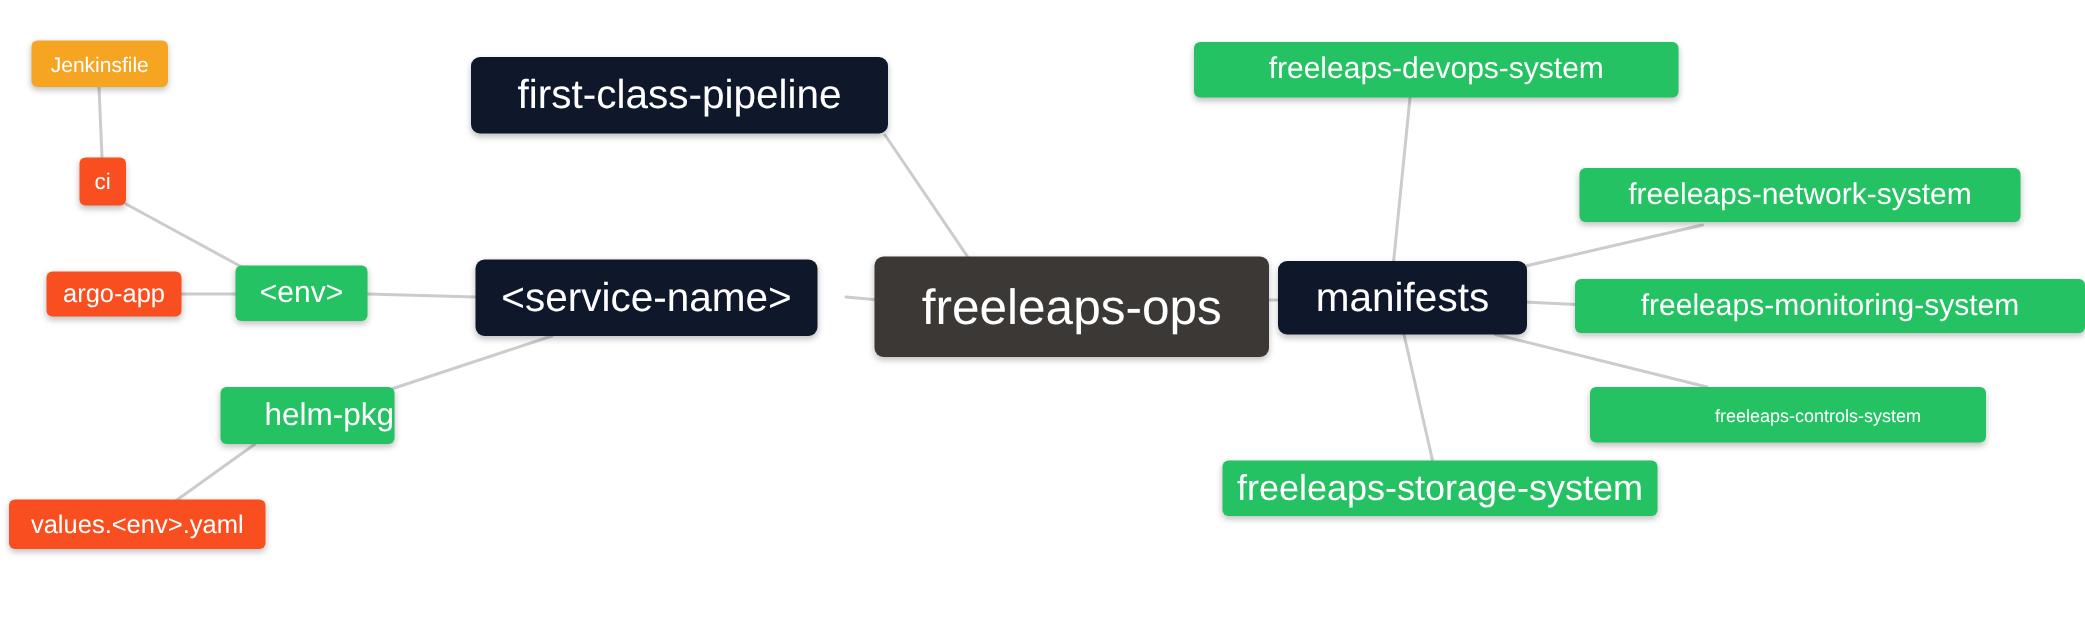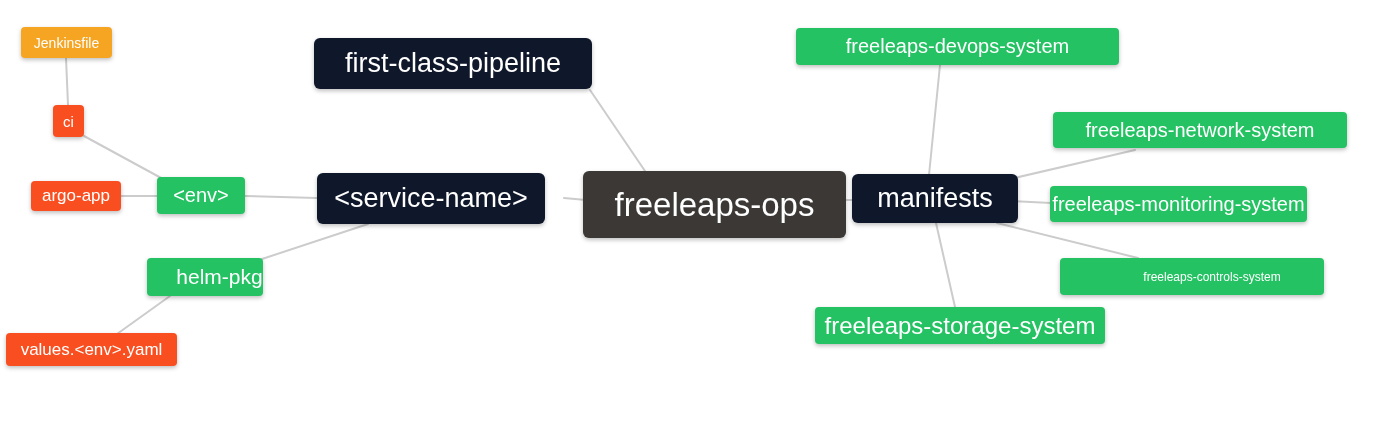--- a/index.html
+++ b/index.html
@@ -50,21 +50,21 @@
   .n-argo        { left: 31px;   top: 181px; width: 90px;  height: 30px; font-size: 17px; }
   .n-env         { left: 157px;  top: 177px; width: 88px;  height: 37px; font-size: 20px; }
   .n-helm        { left: 147px;  top: 258px; width: 116px; height: 38px; font-size: 21px; padding-left: 29px; }
   .n-values      { left: 6px;    top: 333px; width: 171px; height: 33px; font-size: 17px; }
   .n-fcp         { left: 314px;  top: 38px;  width: 278px; height: 51px; font-size: 27px; }
   .n-svc         { left: 317px;  top: 156px; width: 228px; height: 51px; font-size: 27px; margin-top: 17px; }
   .n-ops         { left: 583px;  top: 171px; width: 263px; height: 67px; font-size: 33px; }
   .n-manifests   { left: 852px;  top: 174px; width: 166px; height: 49px; font-size: 27px; }
   .n-devops      { left: 796px;  top: 28px;  width: 323px; height: 37px; font-size: 20px; }
   .n-network     { left: 1053px; top: 112px; width: 294px; height: 36px; font-size: 20px; }
-  .n-monitoring  { left: 1050px; top: 186px; width: 257px; height: 36px; font-size: 20px; }
+  .n-monitoring  { left: 1050px; top: 186px; width: 340px; height: 36px; font-size: 20px; }
   .n-controls    { left: 1060px; top: 258px; width: 264px; height: 37px; font-size: 12px; padding-left: 40px; }
   .n-storage     { left: 815px;  top: 307px; width: 290px; height: 37px; font-size: 24px; text-align: center; }
 </style>
 </head>
 <body>
 
 <div class="canvas">
 
   <svg class="edges" width="1390" height="421" viewBox="0 0 1390 421" stroke="#CCCCCC" stroke-width="2" stroke-linecap="round">
     <line x1="66" y1="58" x2="68" y2="105"></line>

